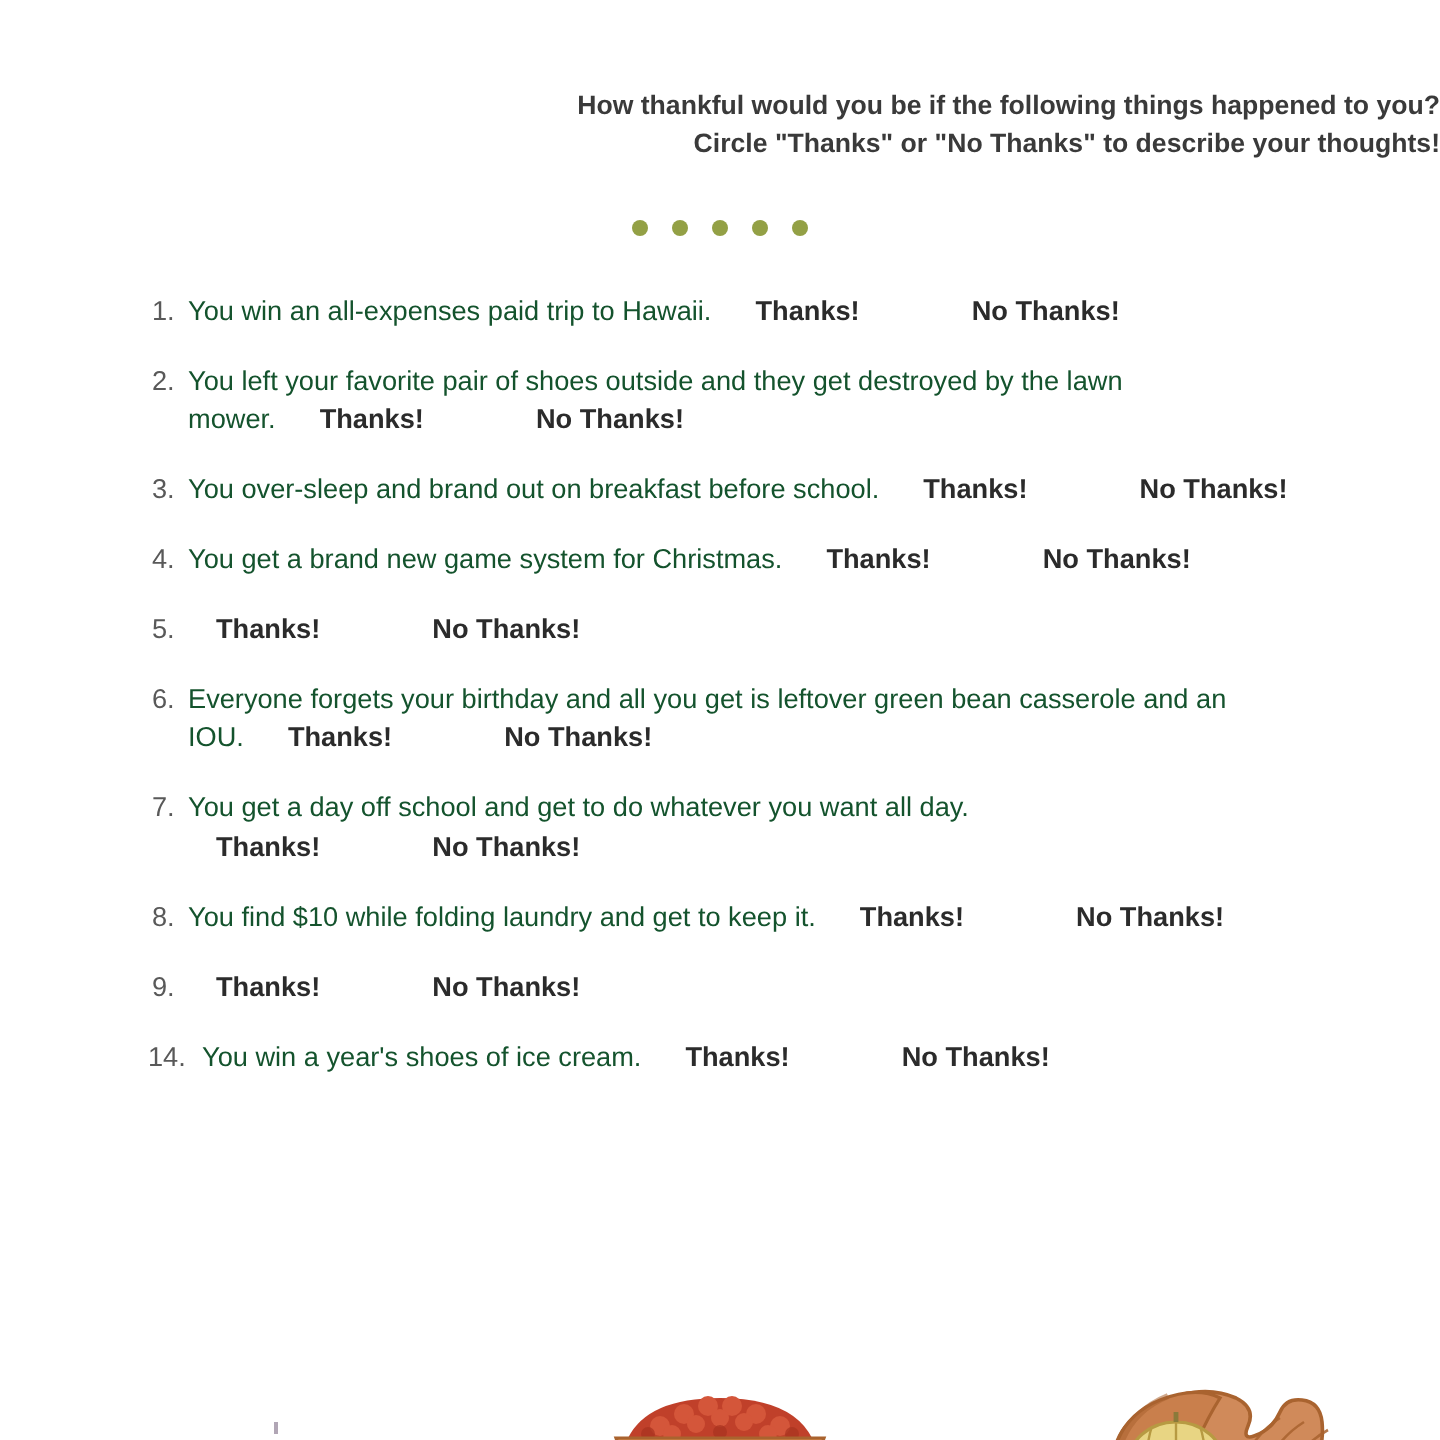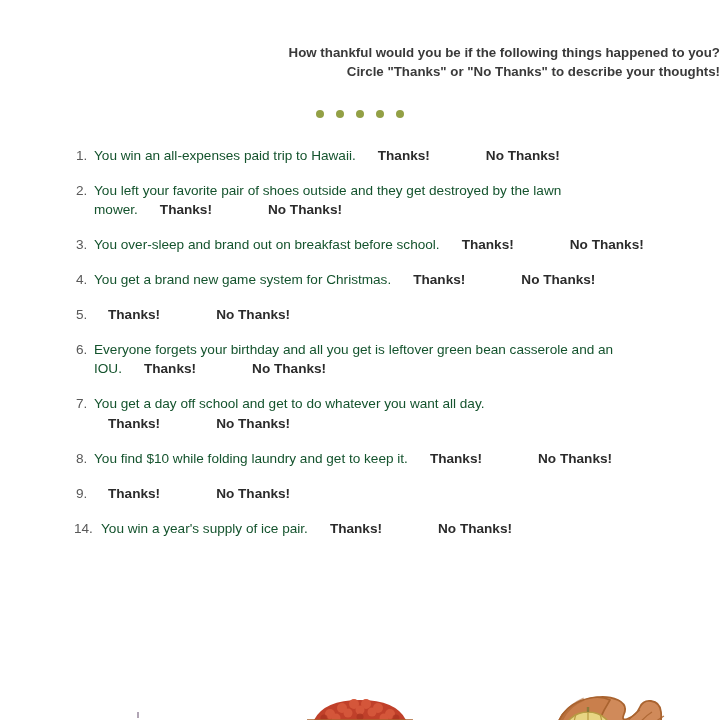--- a/index.html
+++ b/index.html
@@ -145,21 +145,21 @@
 <div class="list" id="question-list">
     <div class="item"><span class="num">1.</span><span class="q">You win an all-expenses paid trip to Hawaii.</span><span><span class="opt yes">Thanks!</span><span class="opt no">No Thanks!</span></span></div>
     <div class="item"><span class="num">2.</span><span class="q">You left your favorite pair of shoes outside and they get destroyed by the lawn mower.</span><span><span class="opt yes">Thanks!</span><span class="opt no">No Thanks!</span></span></div>
     <div class="item"><span class="num">3.</span><span class="q">You over-sleep and brand out on breakfast before school.</span><span><span class="opt yes">Thanks!</span><span class="opt no">No Thanks!</span></span></div>
     <div class="item"><span class="num">4.</span><span class="q">You get a brand new game system for Christmas.</span><span><span class="opt yes">Thanks!</span><span class="opt no">No Thanks!</span></span></div>
     <div class="item"><span class="num">5.</span><span class="optline"><span class="opt yes">Thanks!</span><span class="opt no">No Thanks!</span></span></div>
     <div class="item"><span class="num">6.</span><span class="q">Everyone forgets your birthday and all you get is leftover green bean casserole and an IOU.</span><span><span class="opt yes">Thanks!</span><span class="opt no">No Thanks!</span></span></div>
     <div class="item"><span class="num">7.</span><span class="q">You get a day off school and get to do whatever you want all day.</span><span class="optline"><span class="opt yes">Thanks!</span><span class="opt no">No Thanks!</span></span></div>
     <div class="item"><span class="num">8.</span><span class="q">You find $10 while folding laundry and get to keep it.</span><span><span class="opt yes">Thanks!</span><span class="opt no">No Thanks!</span></span></div>
     <div class="item"><span class="num">9.</span><span class="optline"><span class="opt yes">Thanks!</span><span class="opt no">No Thanks!</span></span></div>
-    <div class="item wide"><span class="num">14.</span><span class="q">You win a year's supply of ice pair.</span><span><span class="opt yes">Thanks!</span><span class="opt no">No Thanks!</span></span></div>
+    <div class="item wide"><span class="num">14.</span><span class="q">You win a year's shoes of ice cream.</span><span><span class="opt yes">Thanks!</span><span class="opt no">No Thanks!</span></span></div>
   </div>
 
 <div class="art">
 
   <div class="art-item art-left">
     <svg width="60" height="60" viewBox="0 0 60 60">
       <ellipse cx="30" cy="44" rx="11" ry="13" fill="#b9a6bd" opacity="0.55"></ellipse>
       <path d="M19 36 q11 -8 22 0 q-11 5 -22 0 z" fill="#7d6b84" opacity="0.6"></path>
       <path d="M30 28 l0 -6" stroke="#7d6b84" stroke-width="2" opacity="0.6" fill="none"></path>
     </svg>

